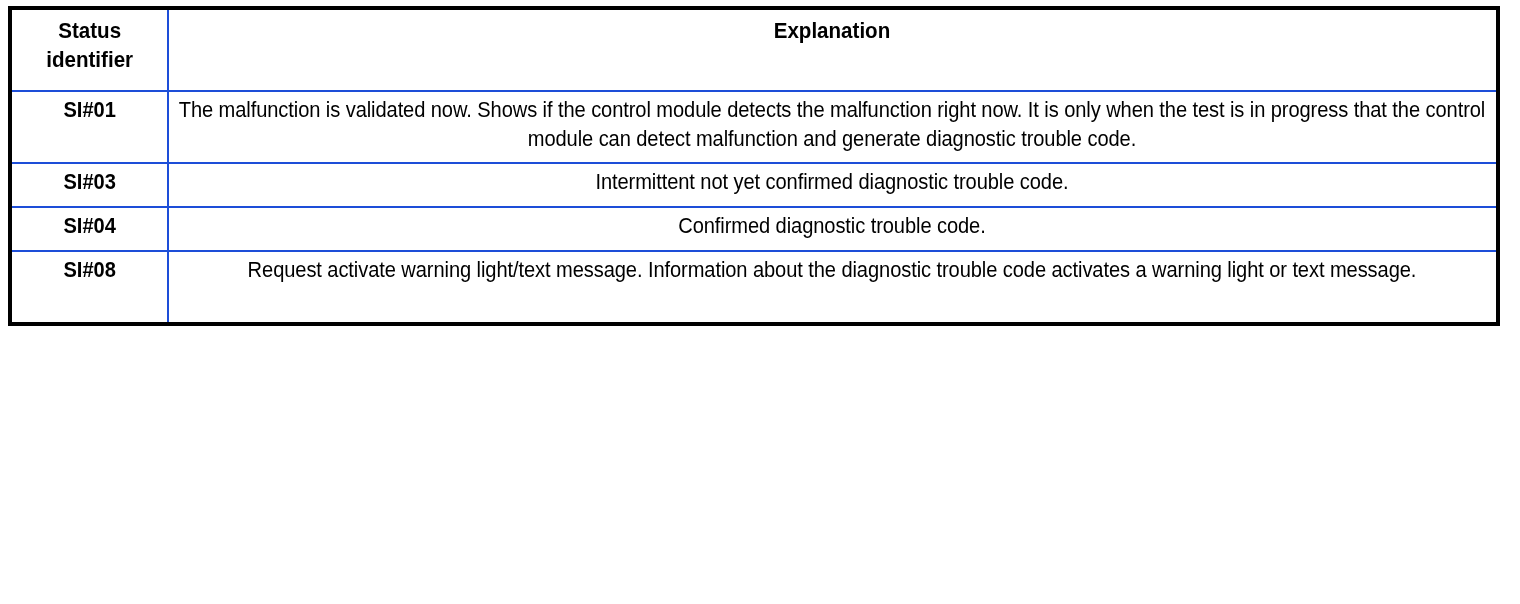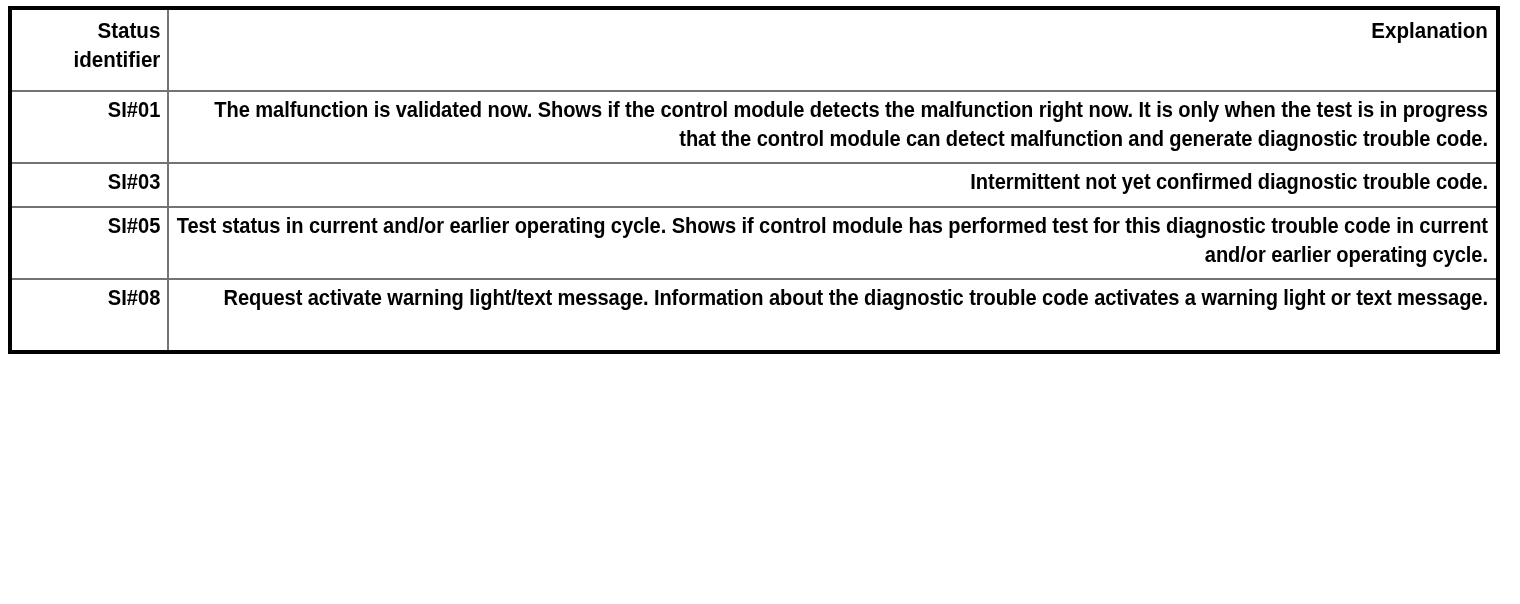--- a/index.html
+++ b/index.html
@@ -32,24 +32,24 @@
     table-layout: fixed;
     border: 4px solid #000000;
     background: #ffffff;
   }
 
   .status-table col.col-id { width: 158px; }
   .status-table col.col-exp { width: 1326px; }
 
   .status-table td,
   .status-table th {
-    border: 2px solid #737373;
+    border: 2px solid #1d4ed8;
     padding: 4px 7px 6px 7px;
     vertical-align: top;
-    text-align: right;
+    text-align: center;
     font-size: 21.5px;
     line-height: 1.33;
     font-stretch: condensed;
     transform-origin: left top;
   }
 
   .status-table thead th {
     font-weight: bold;
     font-size: 22px;
     height: 68px;
@@ -58,21 +58,21 @@
   }
 
   .hdr-id { white-space: normal; }
 
   .cell-id {
     white-space: nowrap;
     font-weight: bold;
   }
 
   .cell-exp {
-    font-weight: bold;
+    font-weight: normal;
     letter-spacing: -0.1px;
   }
 
   
   .squeeze {
     display: block;
     transform: scaleX(0.935);
     transform-origin: left center;
     width: 106.9%;
   }
@@ -110,26 +110,26 @@
         </td>
       </tr>
       <tr class="row-short">
         <td class="cell-id">
           <span class="squeeze">SI#03</span>
         </td>
         <td class="cell-exp">
           <span class="squeeze">Intermittent not yet confirmed diagnostic trouble code.</span>
         </td>
       </tr>
-      <tr class="row-tall">
+      <tr class="row-short">
         <td class="cell-id">
-          <span class="squeeze">SI#05</span>
+          <span class="squeeze">SI#04</span>
         </td>
         <td class="cell-exp">
-          <span class="squeeze">Test status in current and/or earlier operating cycle. Shows if control module has performed test for this diagnostic trouble code in current and/or earlier operating cycle.</span>
+          <span class="squeeze">Confirmed diagnostic trouble code.</span>
         </td>
       </tr>
       <tr class="row-tall">
         <td class="cell-id">
           <span class="squeeze">SI#08</span>
         </td>
         <td class="cell-exp">
           <span class="squeeze">Request activate warning light/text message. Information about the diagnostic trouble code activates a warning light or text message.</span>
         </td>
       </tr>

